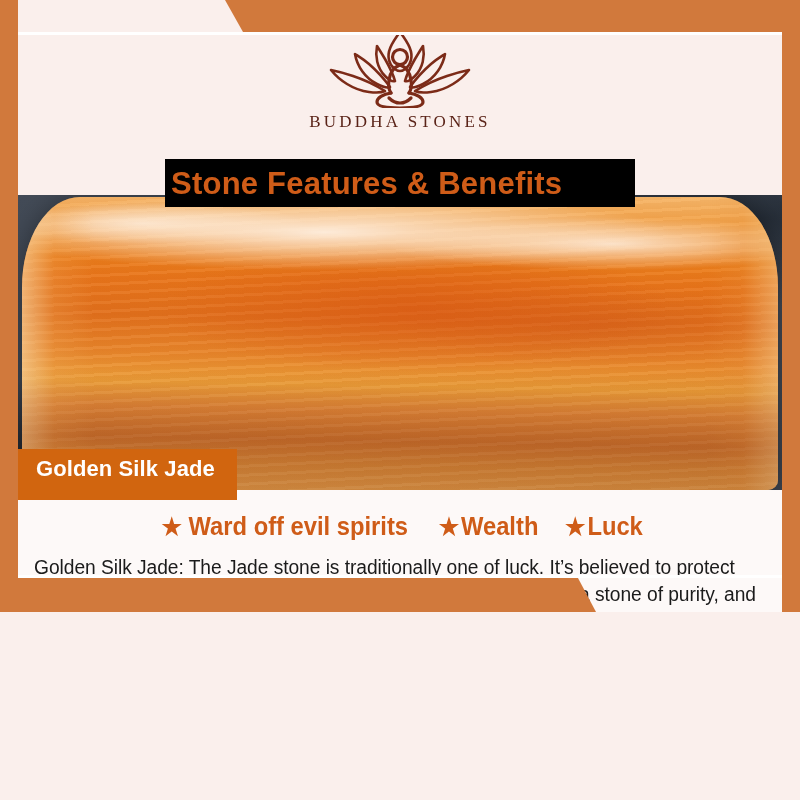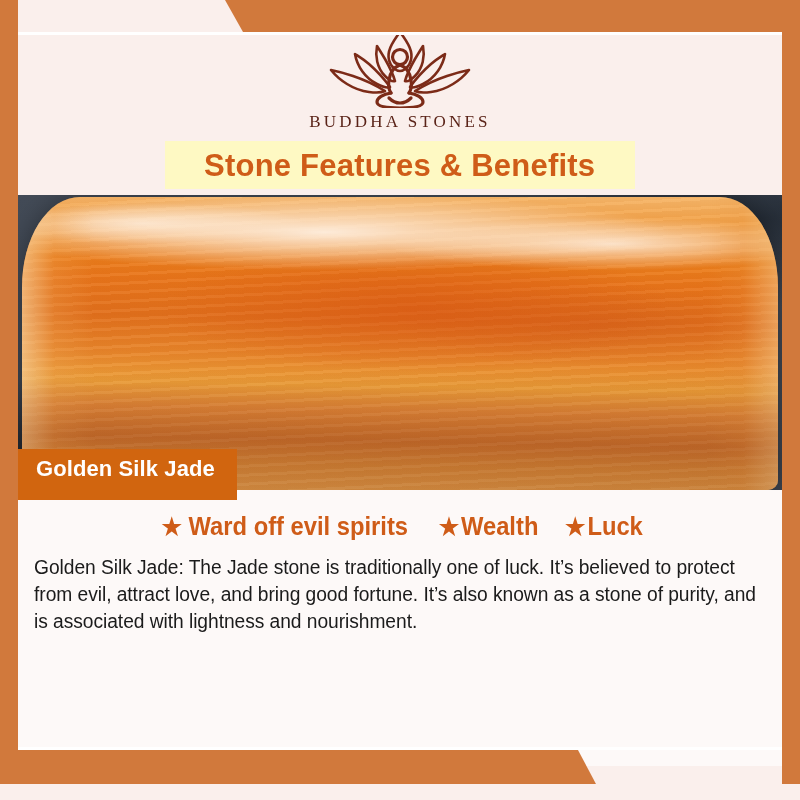--- a/index.html
+++ b/index.html
@@ -4,21 +4,21 @@
 <style>
   html,body{margin:0;padding:0;}
   body{
     width:800px;height:800px;
     background:#faefec;
     font-family:"Liberation Sans", sans-serif;
     overflow:hidden;
   }
   #stage{
     position:relative;
-    width:800px;height:784px;
+    width:800px;height:612px;
     background:#faefec;
     overflow:hidden;
   }
 
   
   .frame-top{
     position:absolute;left:0;top:0;width:800px;height:32px;
     background:var(--accent,#d1793c);
     clip-path:polygon(225px 0, 800px 0, 800px 32px, 243px 32px);
     z-index:6;
@@ -60,23 +60,23 @@
   .logo-mark{width:170px;height:82px;display:block;}
   .logo-word{
     margin-top:4px;
     font-family:"Liberation Serif", serif;
     font-size:17px;letter-spacing:3.2px;
     color:#5a2318;font-weight:400;
     white-space:nowrap;
   }
 
   .title-box{
-    position:absolute;left:165px;top:141px;width:470px;height:48px;
-    background:#fef9c3;
-    display:flex;align-items:center;justify-content:center;
+    position:absolute;left:165px;top:159px;width:470px;height:48px;
+    background:#000000;
+    display:flex;align-items:center;justify-content:flex-start;
     z-index:3;
   }
   .title-text{
     font-family:"Liberation Sans Narrow","Liberation Sans",sans-serif;
     font-size:32px;font-weight:bold;
     color:#cf5c18;
     letter-spacing:.2px;
     transform:scaleX(.97);
     white-space:nowrap;
   }

